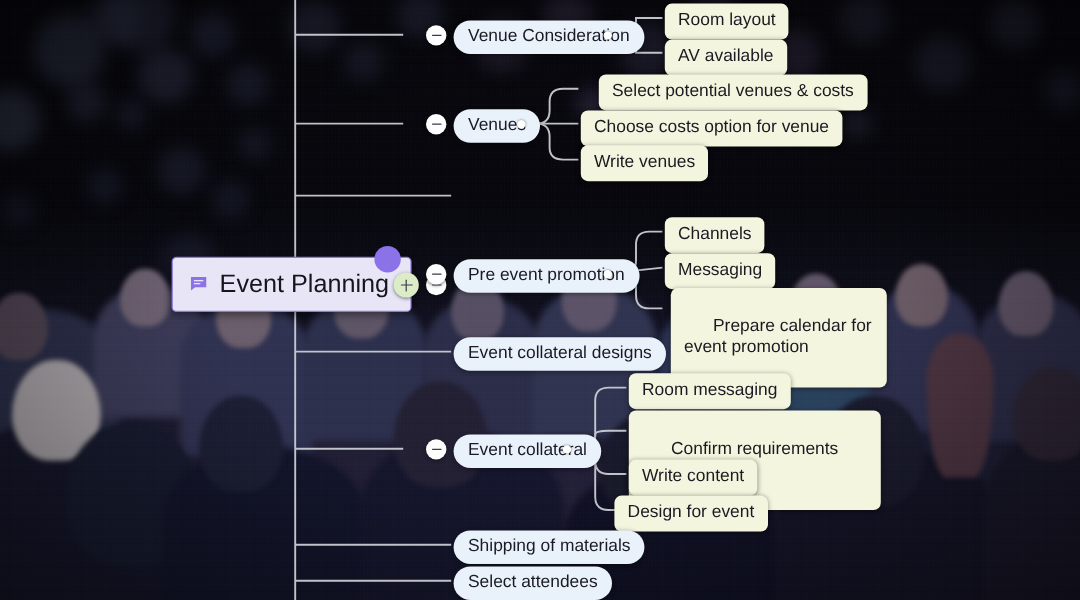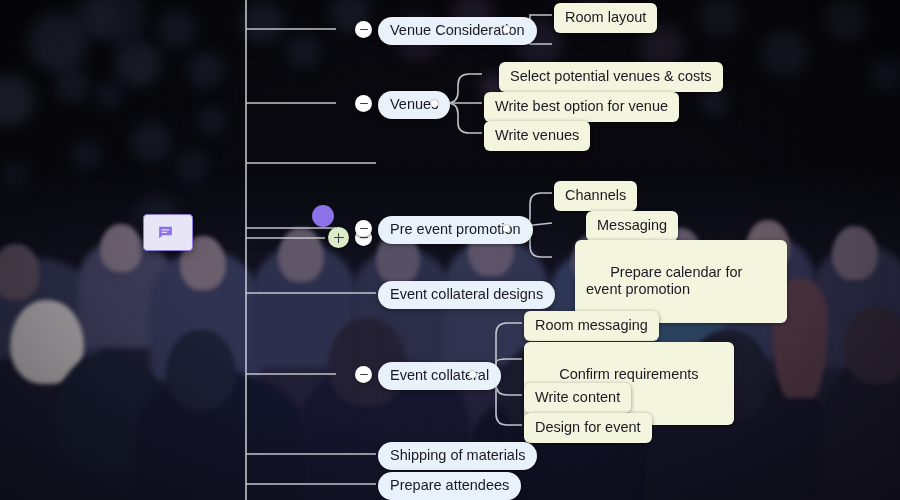--- a/index.html
+++ b/index.html
@@ -290,62 +290,66 @@
   </svg>
 
   <div class="map">
 
     <div class="node root" style="left:143px;top:214px;">
       <svg class="root-ico" viewBox="0 0 24 24">
         <path d="M3 4h18v12H8l-5 4z" fill="#8b72e8"></path>
         <rect x="6.5" y="7.5" width="11" height="1.6" fill="#e8e6f6"></rect>
         <rect x="6.5" y="11" width="7.5" height="1.6" fill="#e8e6f6"></rect>
       </svg>
+      <span>Event Planning</span>
     </div>
     <div class="handle" style="left:312px;top:205px;"></div>
     <div class="toggle plus big" style="left:328px;top:227px;"></div>
     <div class="toggle" style="left:355px;top:229px;"></div>
 
     <div class="toggle" style="left:355px;top:21px;"></div>
     <div class="node l1" style="left:378px;top:17px;">
       <span>Venue Consideration</span>
     </div>
     <div class="dot" style="left:503px;top:26px;"></div>
     <div class="node leaf" style="left:554px;top:3px;">
       <span>Room layout</span>
     </div>
+    <div class="node leaf" style="left:554px;top:33px;">
+      <span>AV available</span>
+    </div>
 
     <div class="toggle" style="left:355px;top:95px;"></div>
     <div class="node l1" style="left:378px;top:91px;">
       <span>Venues</span>
     </div>
     <div class="dot" style="left:431px;top:100px;"></div>
     <div class="node leaf" style="left:499px;top:62px;">
       <span>Select potential venues &amp; costs</span>
     </div>
     <div class="node leaf" style="left:484px;top:92px;">
-      <span>Write best option for venue</span>
+      <span>Choose costs option for venue</span>
     </div>
     <div class="node leaf" style="left:484px;top:121px;">
       <span>Write venues</span>
     </div>
 
 
     <div class="toggle" style="left:355px;top:220px;"></div>
     <div class="node l1" style="left:378px;top:216px;">
       <span>Pre event promotion</span>
     </div>
     <div class="dot" style="left:503px;top:225px;"></div>
     <div class="node leaf" style="left:554px;top:181px;">
       <span>Channels</span>
     </div>
-    <div class="node leaf" style="left:586px;top:211px;">
+    <div class="node leaf" style="left:554px;top:211px;">
       <span>Messaging</span>
     </div>
-    <div class="node leaf" style="left:575px;top:240px;width:212px;display:block;">
+    <div class="node leaf" style="left:559px;top:240px;width:180px;display:block;">
       <span>Prepare calendar for event promotion</span>
     </div>
 
     <div class="node l1" style="left:378px;top:281px;">
       <span>Event collateral designs</span>
     </div>
 
     <div class="toggle" style="left:355px;top:366px;"></div>
     <div class="node l1" style="left:378px;top:362px;">
       <span>Event collateral</span>
@@ -353,26 +357,26 @@
     <div class="dot" style="left:469px;top:371px;"></div>
     <div class="node leaf" style="left:524px;top:311px;">
       <span>Room messaging</span>
     </div>
     <div class="node leaf" style="left:524px;top:342px;width:210px;display:block;">
       <span>Confirm requirements and quantities</span>
     </div>
     <div class="node leaf" style="left:524px;top:383px;">
       <span>Write content</span>
     </div>
-    <div class="node leaf" style="left:524px;top:413px;">
+    <div class="node leaf" style="left:512px;top:413px;">
       <span>Design for event</span>
     </div>
 
     <div class="node l1" style="left:378px;top:442px;">
       <span>Shipping of materials</span>
     </div>
 
     <div class="node l1" style="left:378px;top:472px;">
-      <span>Prepare attendees</span>
+      <span>Select attendees</span>
     </div>
 
   </div>
 </div>
 
 </body></html>

